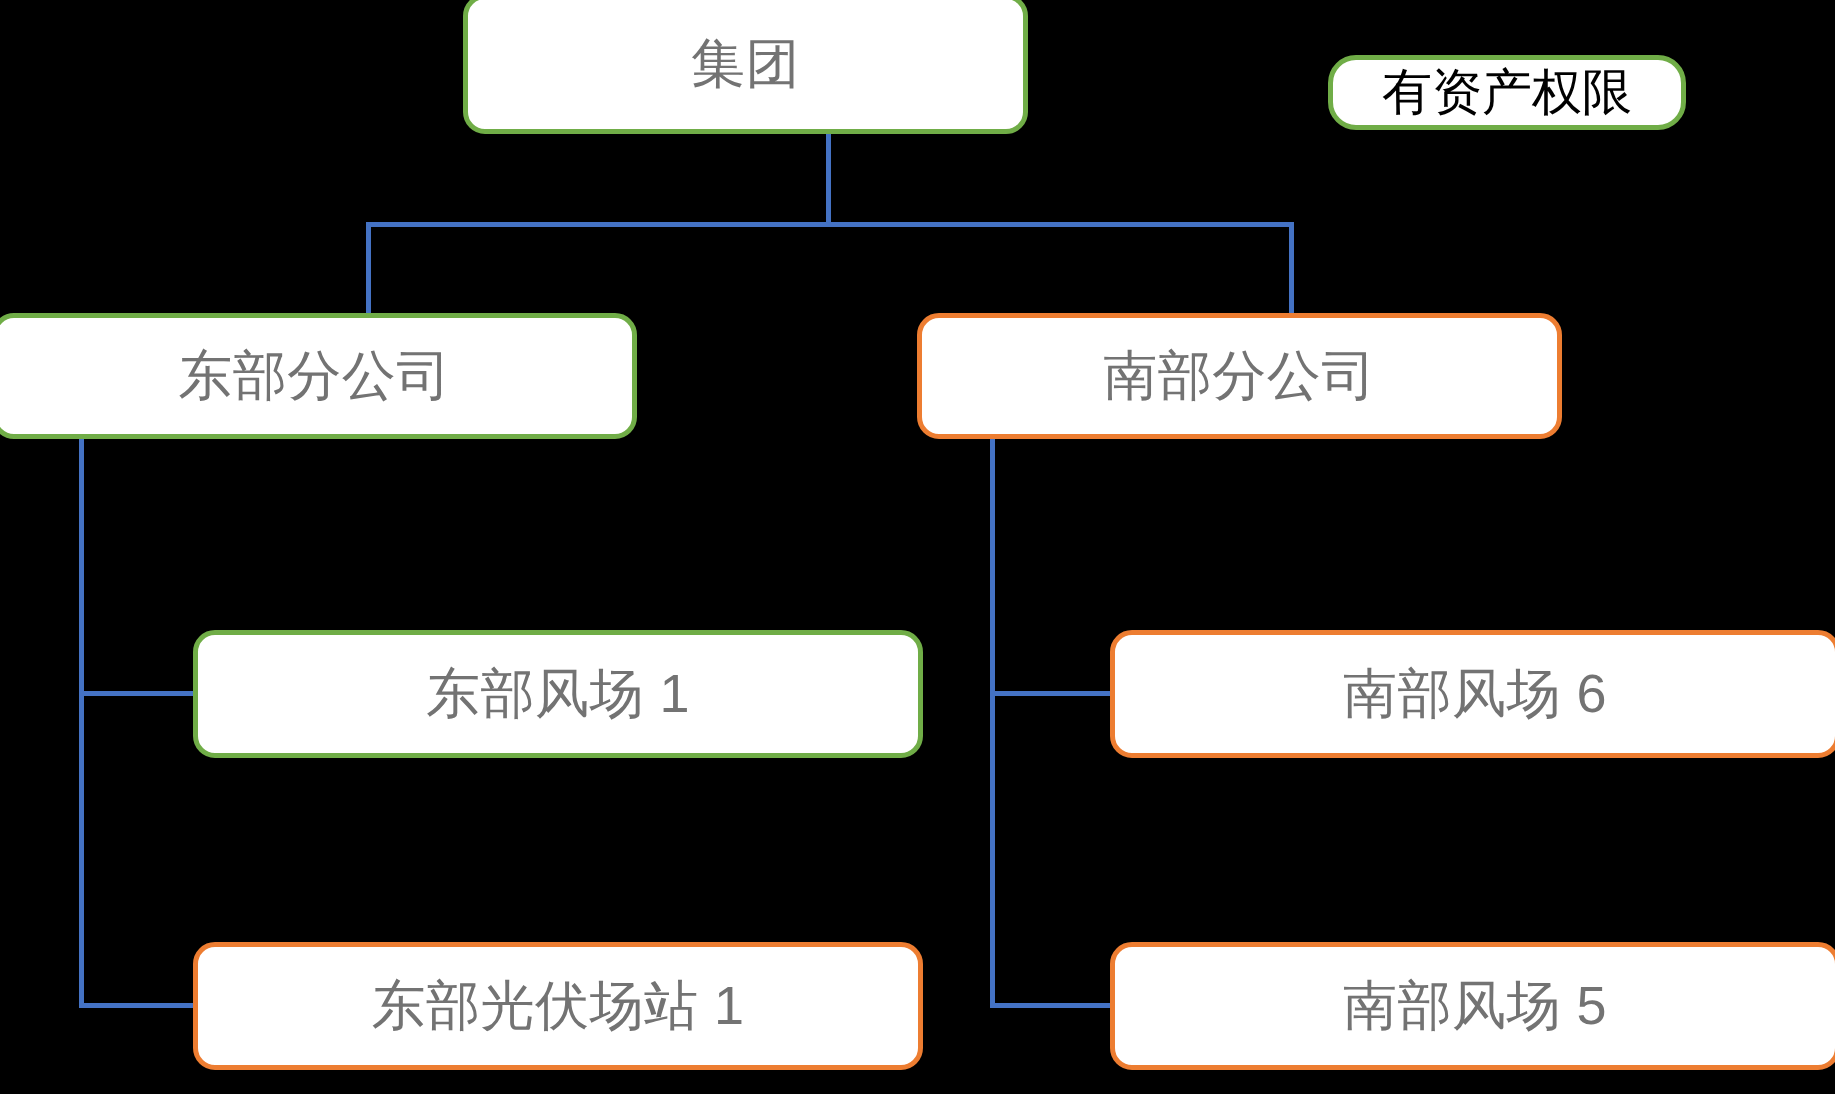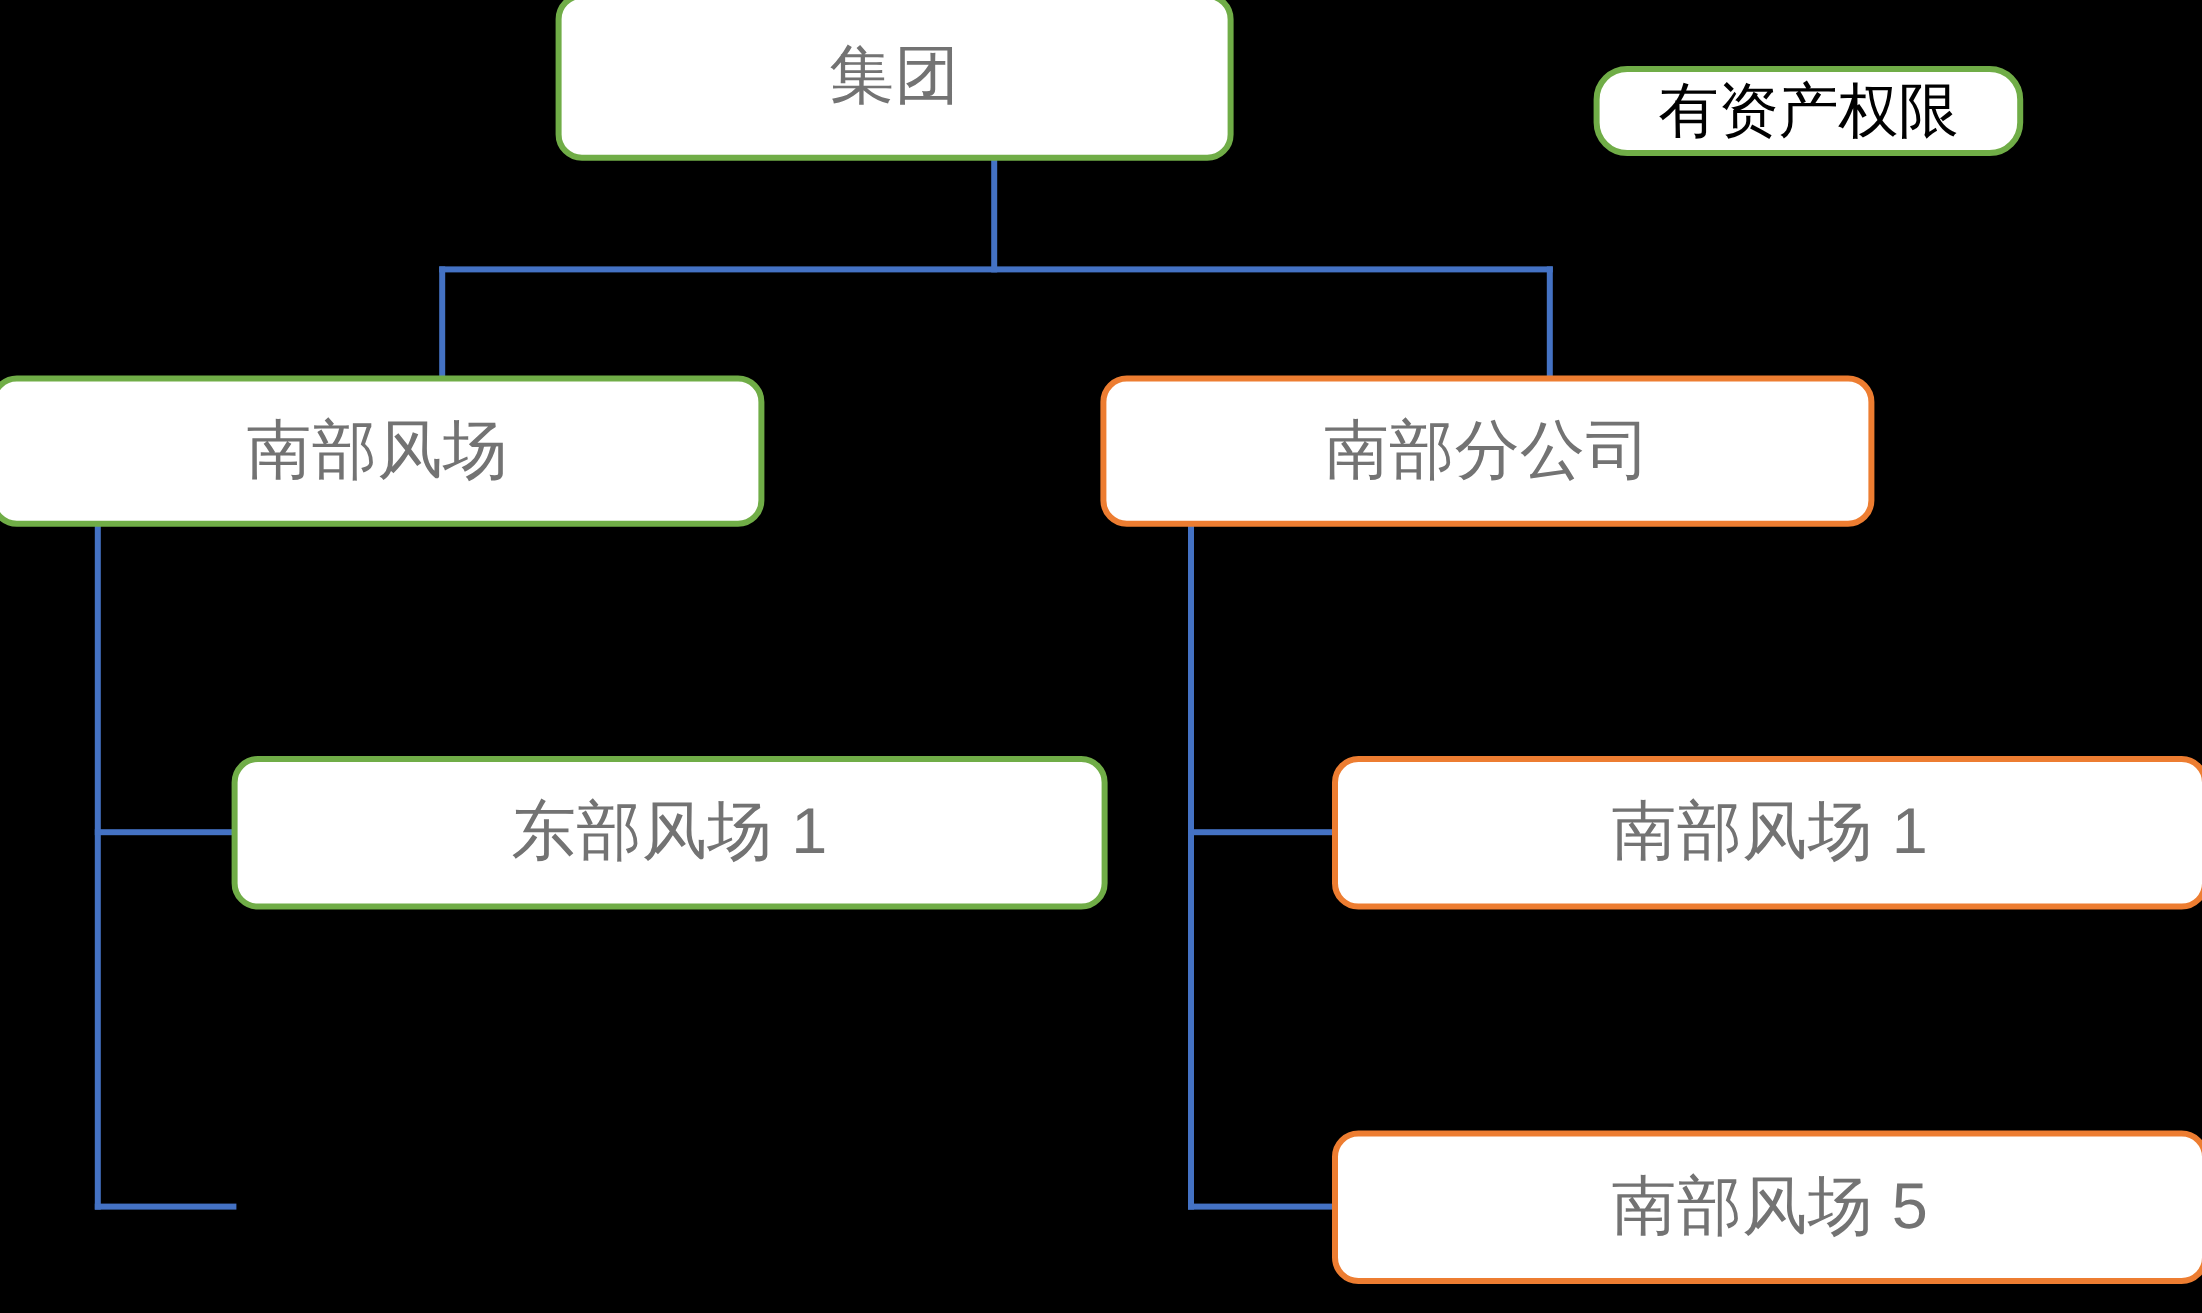--- a/index.html
+++ b/index.html
@@ -100,33 +100,36 @@
   <div class="node green" style="left:463px; top:-6px; width:565px; height:140px;">
     <span class="node-label">集团</span>
   </div>
 
   <div class="legend-item green" style="left:1328px; top:55px; width:358px; height:75px;border-radius:28px;">
     <span class="legend-label">有资产权限</span>
   </div>
 
 
   <div class="node green" style="left:-8px; top:313px; width:645px; height:126px;">
-    <span class="node-label">南部风场</span>
+    <span class="node-label">东部分公司</span>
   </div>
 
   <div class="node orange" style="left:917px; top:313px; width:645px; height:126px;">
     <span class="node-label">南部分公司</span>
   </div>
 
   <div class="node green" style="left:193px; top:630px; width:730px; height:128px;">
     <span class="node-label">东部风场 1</span>
   </div>
 
   <div class="node orange" style="left:1110px; top:630px; width:730px; height:128px;">
-    <span class="node-label">南部风场 1</span>
+    <span class="node-label">南部风场 6</span>
   </div>
 
+  <div class="node orange" style="left:193px; top:942px; width:730px; height:128px;">
+    <span class="node-label">东部光伏场站 1</span>
+  </div>
 
   <div class="node orange" style="left:1110px; top:942px; width:730px; height:128px;">
     <span class="node-label">南部风场 5</span>
   </div>
 
 </div>
 
 </body></html>

